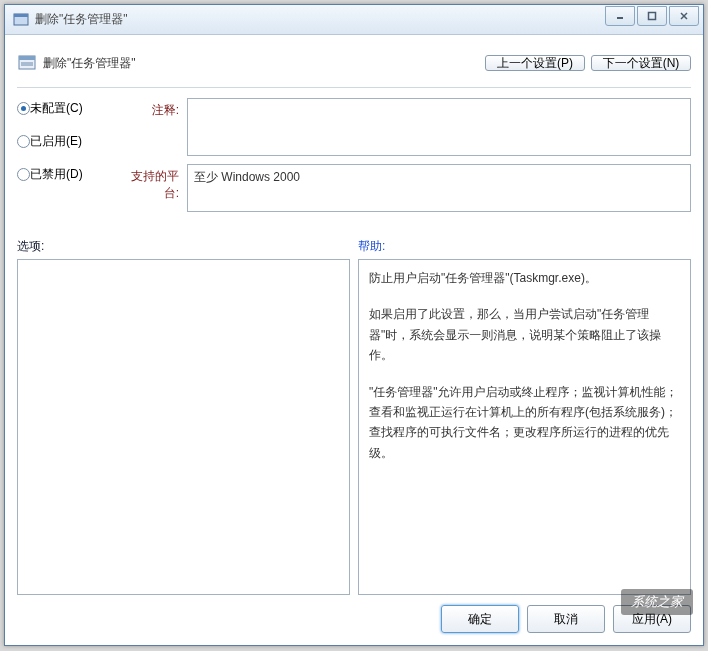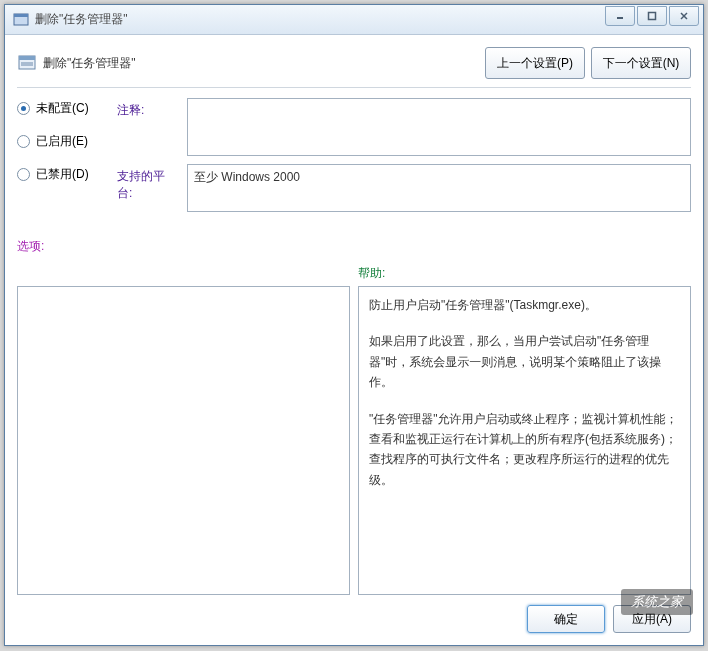--- a/index.html
+++ b/index.html
@@ -79,21 +79,21 @@
     }
     .header-title {
       flex: 1;
       color: #333;
     }
     .nav-buttons {
       display: flex;
       gap: 6px;
     }
     .nav-btn {
-      height: 32px;
+      height: 16px;
       min-width: 100px;
       padding: 0 10px;
       background: linear-gradient(to bottom, #fff, #e8eef5);
       border: 1px solid #8a9cb0;
       border-radius: 3px;
       cursor: pointer;
       display: flex;
       align-items: center;
       justify-content: center;
     }
@@ -108,21 +108,20 @@
     .radio-column {
       width: 100px;
       display: flex;
       flex-direction: column;
       gap: 16px;
       padding-top: 2px;
     }
     .radio-item {
       display: flex;
       align-items: center;
-      gap: 6px;
       cursor: pointer;
     }
     .radio-circle {
       width: 13px;
       height: 13px;
       border: 1px solid #7a8fa5;
       border-radius: 50%;
       background: #fff;
       position: relative;
     }
@@ -138,24 +137,24 @@
     }
     .fields-column {
       flex: 1;
     }
     .field-row {
       display: flex;
       margin-bottom: 8px;
     }
     .field-label {
       width: 70px;
-      text-align: left;
+      text-align: right;
       padding-right: 8px;
       padding-top: 4px;
-      color: #4c1d95;
+      color: #7f1d1d;
     }
     .comment-box {
       flex: 1;
       height: 58px;
       border: 1px solid #a3b1c0;
       background: #fff;
       resize: none;
       padding: 2px 4px;
     }
     .platform-box {
@@ -167,27 +166,26 @@
       color: #333;
       overflow-y: scroll;
     }
     .section-labels {
       display: flex;
       margin-top: 18px;
       margin-bottom: 4px;
     }
     .section-label-left {
       flex: 1;
-      color: #a21caf;
+      color: #0f172a;
     }
     .section-label-right {
       flex: 1;
       margin-left: 8px;
-      color: #15803d;
-      margin-top: 27px;
+      color: #1d4ed8;
     }
     .panels {
       display: flex;
       flex: 1;
       gap: 8px;
       min-height: 0;
     }
     .panel {
       flex: 1;
       border: 1px solid #a3b1c0;
@@ -329,19 +327,20 @@
       <div class="panel scroll-area"></div>
       <div class="panel scroll-area">
         <p>防止用户启动"任务管理器"(Taskmgr.exe)。</p>
         <p>如果启用了此设置，那么，当用户尝试启动"任务管理器"时，系统会显示一则消息，说明某个策略阻止了该操作。</p>
         <p>"任务管理器"允许用户启动或终止程序；监视计算机性能；查看和监视正运行在计算机上的所有程序(包括系统服务)；查找程序的可执行文件名；更改程序所运行的进程的优先级。</p>
       </div>
     </div>
 
     <div class="bottom-row">
       <div class="action-btn primary">确定</div>
+      <div class="action-btn">取消</div>
       <div class="action-btn">应用(A)</div>
     </div>
 
   </div>
 
   <div class="watermark">系统之家</div>
 </div>
 
 </body></html>

